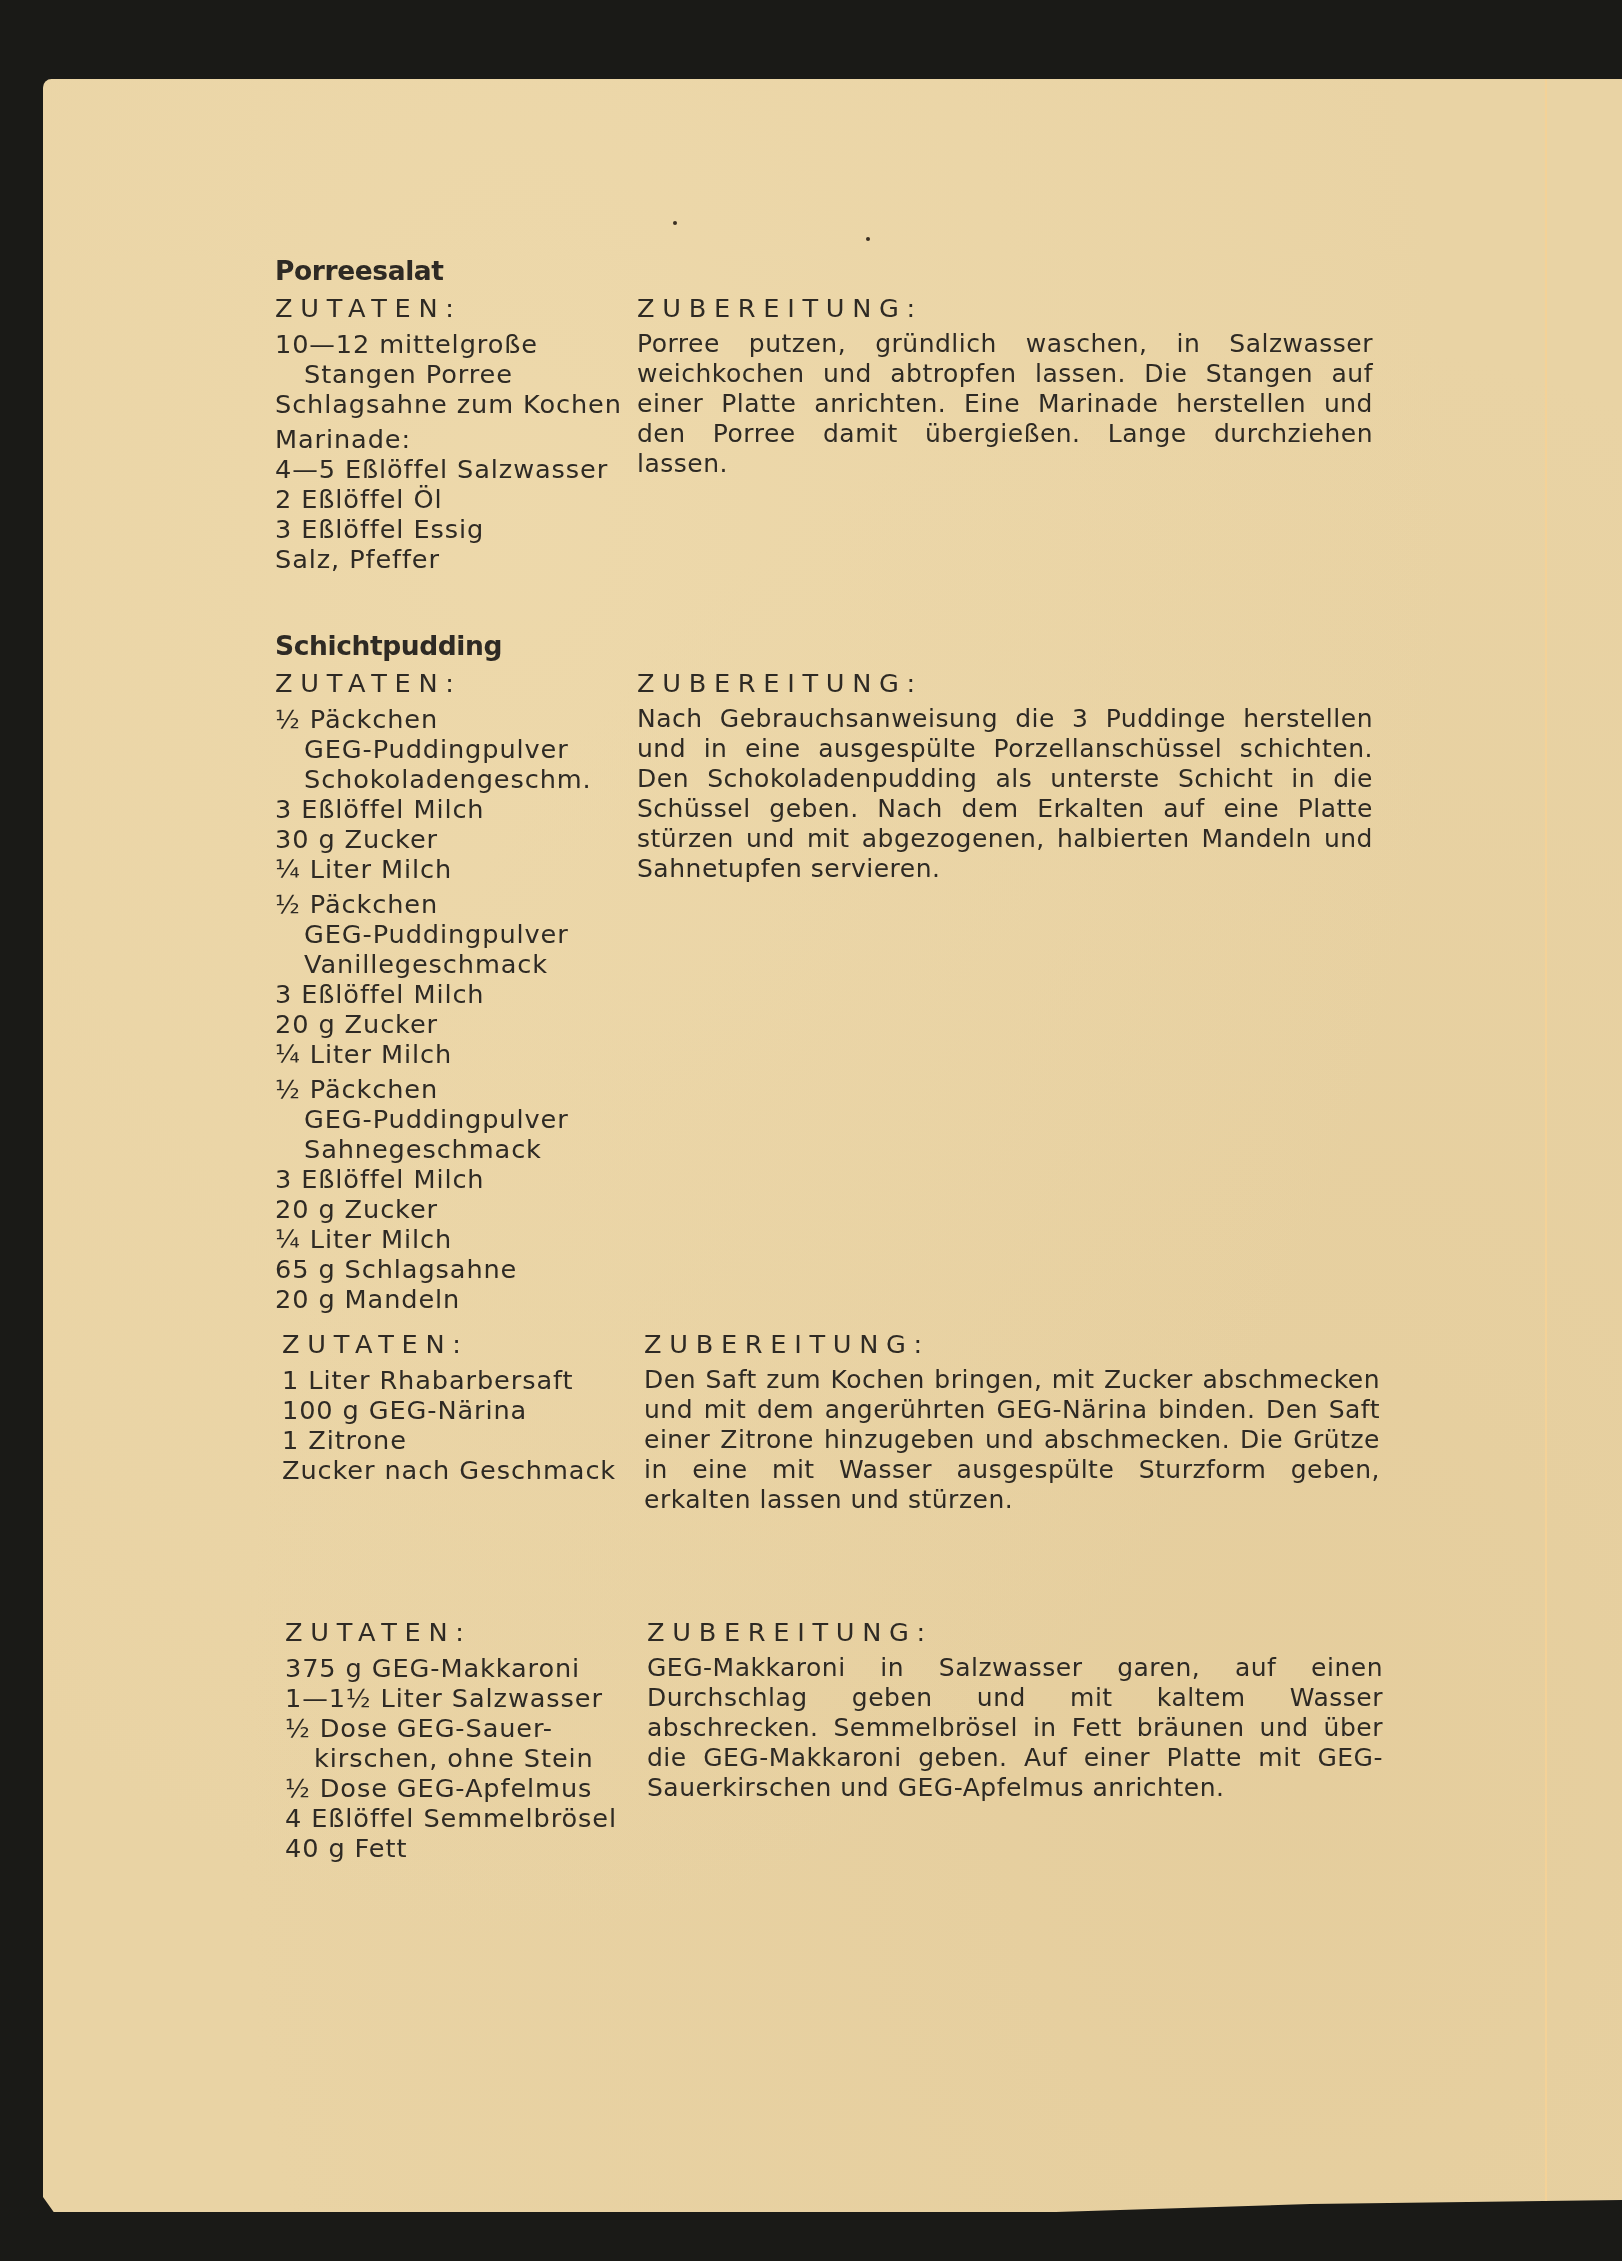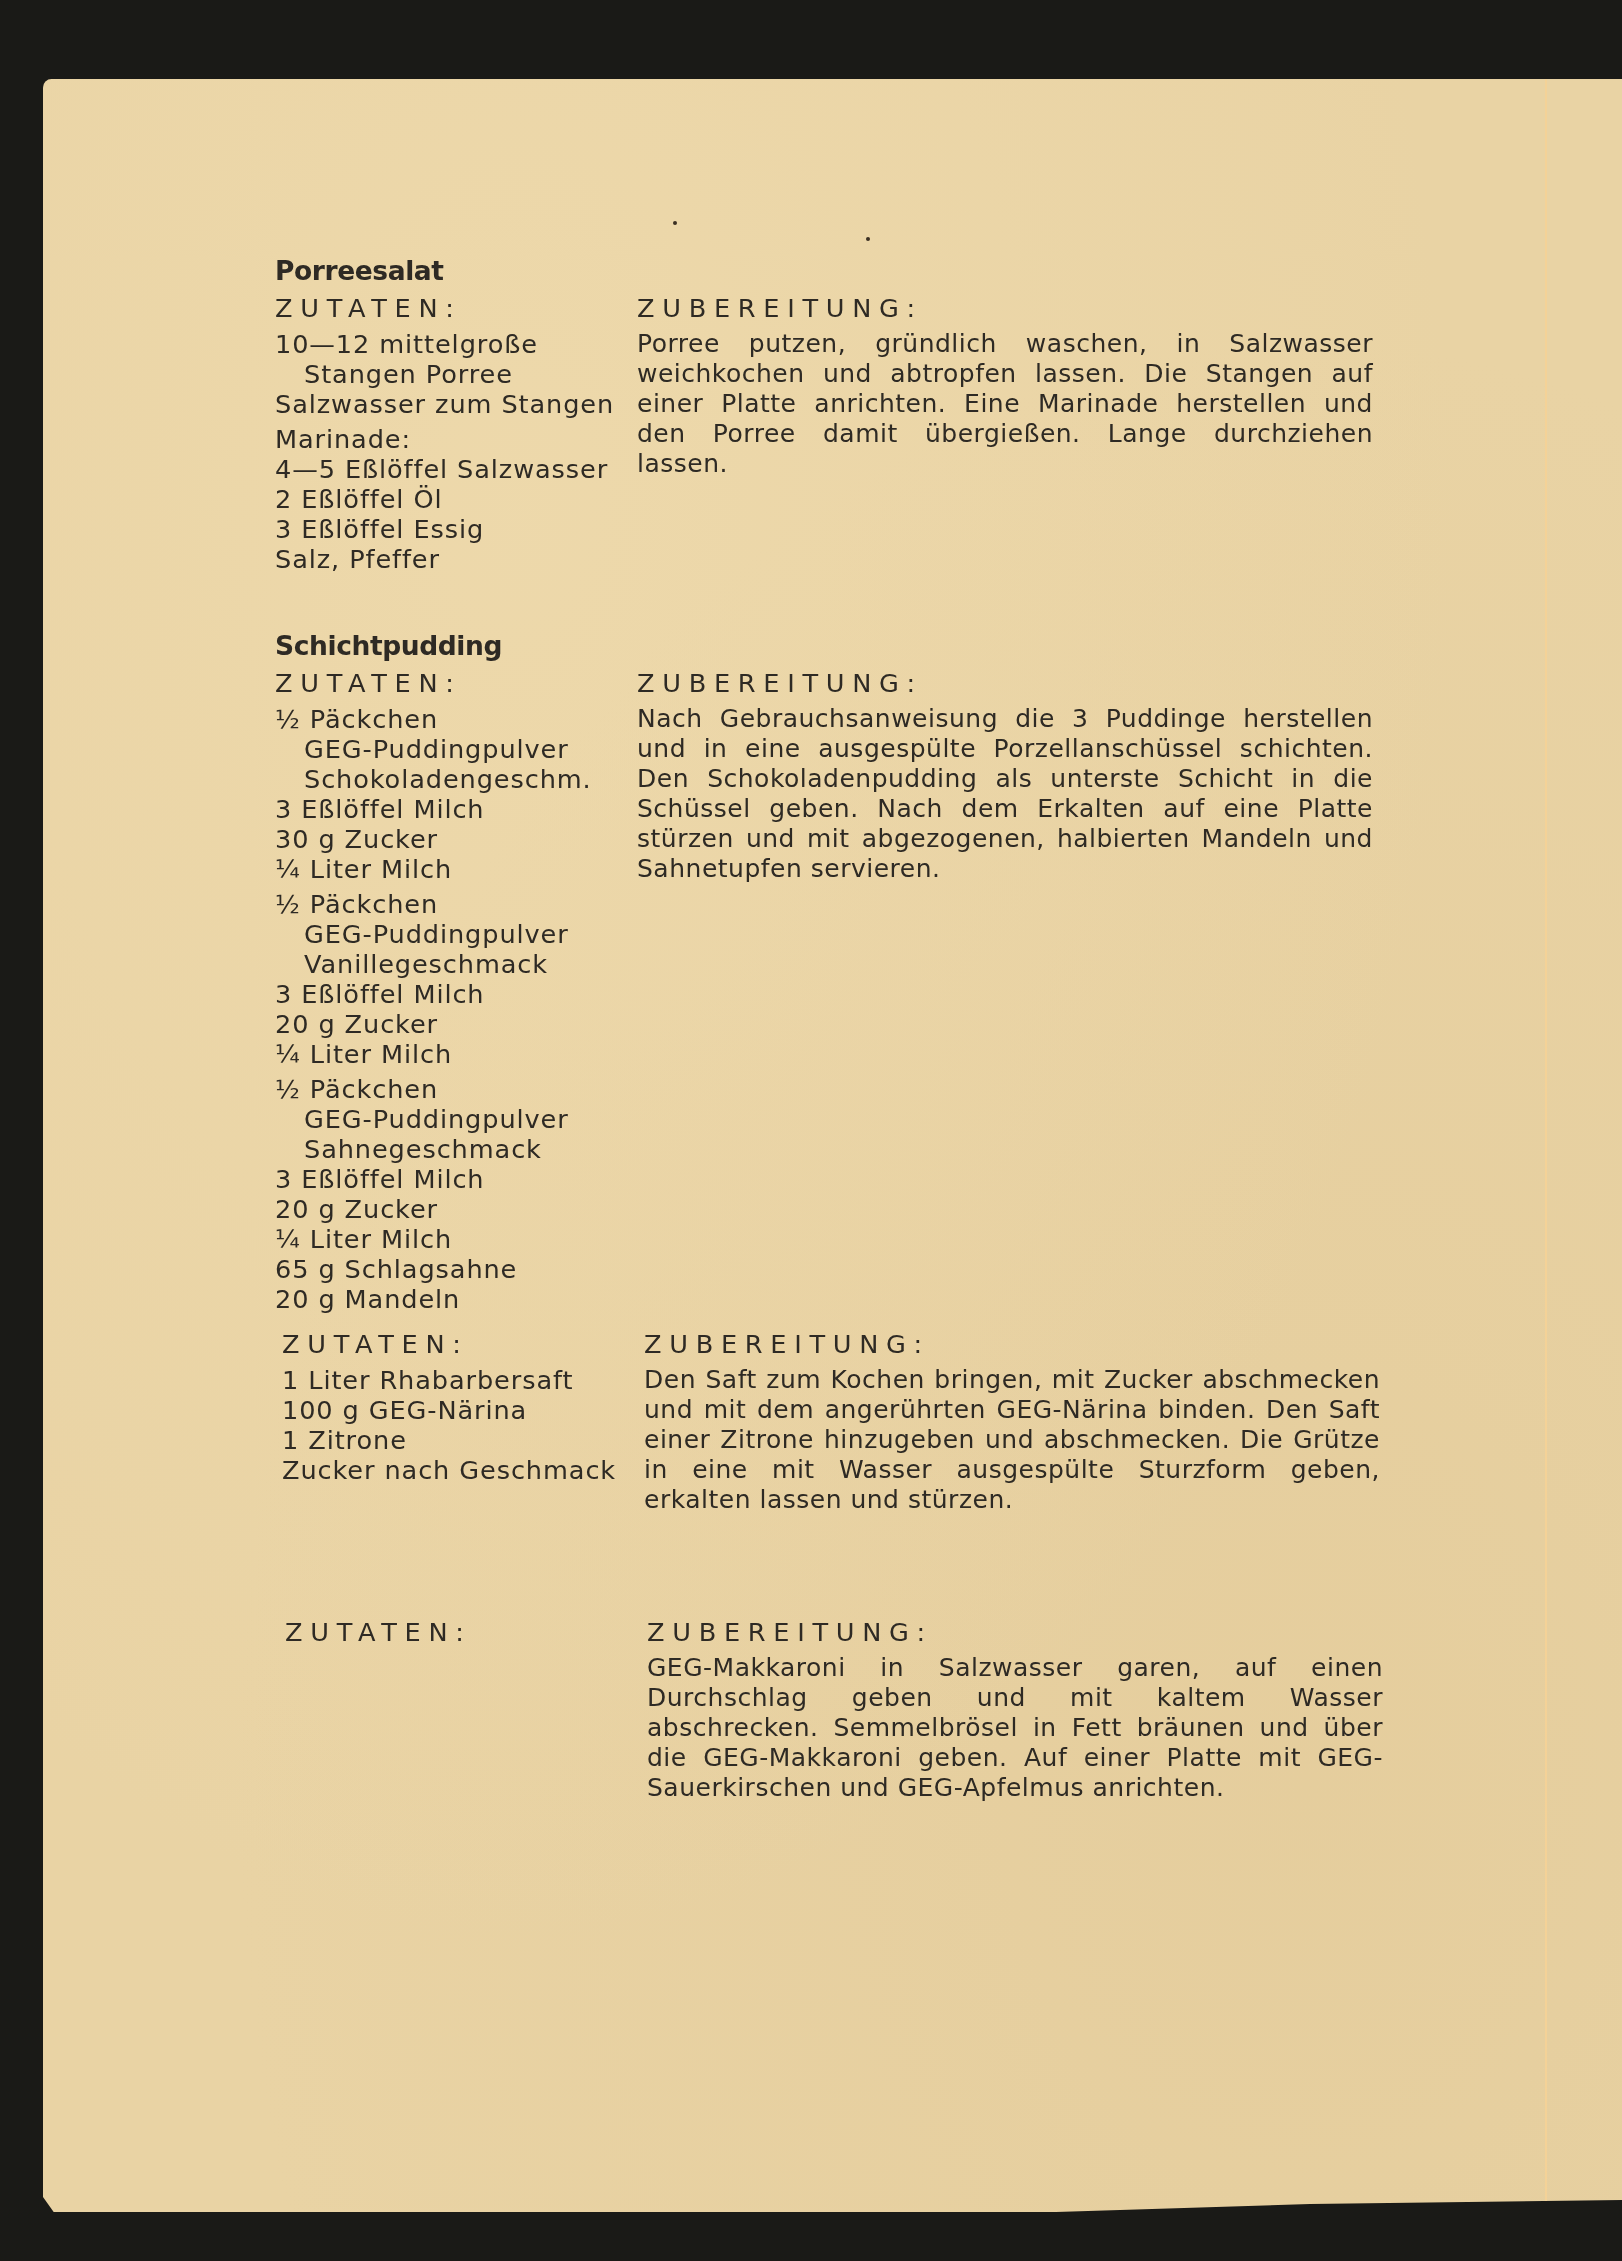--- a/index.html
+++ b/index.html
@@ -56,21 +56,21 @@
   <span class="speck" style="left:823px;top:158px;"></span>
 
   <section class="recipe" style="top:171px;">
     <h2 class="recipe-title">Porreesalat</h2>
     <div class="cols">
       <div class="col-left">
         <div class="section-label">ZUTATEN:</div>
         <ul class="ing-list">
           <li>10—12 mittelgroße</li>
           <li class="indent">Stangen Porree</li>
-          <li>Salzwasser zum Stangen</li>
+          <li>Schlagsahne zum Kochen</li>
           <li class="gap">Marinade:</li>
           <li>4—5 Eßlöffel Salzwasser</li>
           <li>2 Eßlöffel Öl</li>
           <li>3 Eßlöffel Essig</li>
           <li>Salz, Pfeffer</li>
         </ul>
       </div>
       <div class="col-right">
         <div class="section-label">ZUBEREITUNG:</div>
         <p class="prep">Porree putzen, gründlich waschen, in Salzwasser weichkochen und abtropfen lassen. Die Stangen auf einer Platte anrichten. Eine Marinade herstellen und den Porree damit übergießen. Lange durchziehen lassen.</p>
@@ -128,20 +128,29 @@
         <div class="section-label">ZUBEREITUNG:</div>
         <p class="prep">Den Saft zum Kochen bringen, mit Zucker abschmecken und mit dem angerührten GEG-Närina binden. Den Saft einer Zitrone hinzugeben und abschmecken. Die Grütze in eine mit Wasser ausgespülte Sturzform geben, erkalten lassen und stürzen.</p>
       </div>
     </div>
   </section>
 
   <section class="recipe" style="top:1536px;left:242px;">
     <div class="cols">
       <div class="col-left">
         <div class="section-label">ZUTATEN:</div>
+        <ul class="ing-list">
+          <li>375 g GEG-Makkaroni</li>
+          <li>1—1½ Liter Salzwasser</li>
+          <li>½ Dose GEG-Sauer-</li>
+          <li class="indent">kirschen, ohne Stein</li>
+          <li>½ Dose GEG-Apfelmus</li>
+          <li>4 Eßlöffel Semmelbrösel</li>
+          <li>40 g Fett</li>
+        </ul>
       </div>
       <div class="col-right">
         <div class="section-label">ZUBEREITUNG:</div>
         <p class="prep">GEG-Makkaroni in Salzwasser garen, auf einen Durchschlag geben und mit kaltem Wasser abschrecken. Semmelbrösel in Fett bräunen und über die GEG-Makkaroni geben. Auf einer Platte mit GEG-Sauerkirschen und GEG-Apfelmus anrichten.</p>
       </div>
     </div>
   </section>
 </div>
 
 

